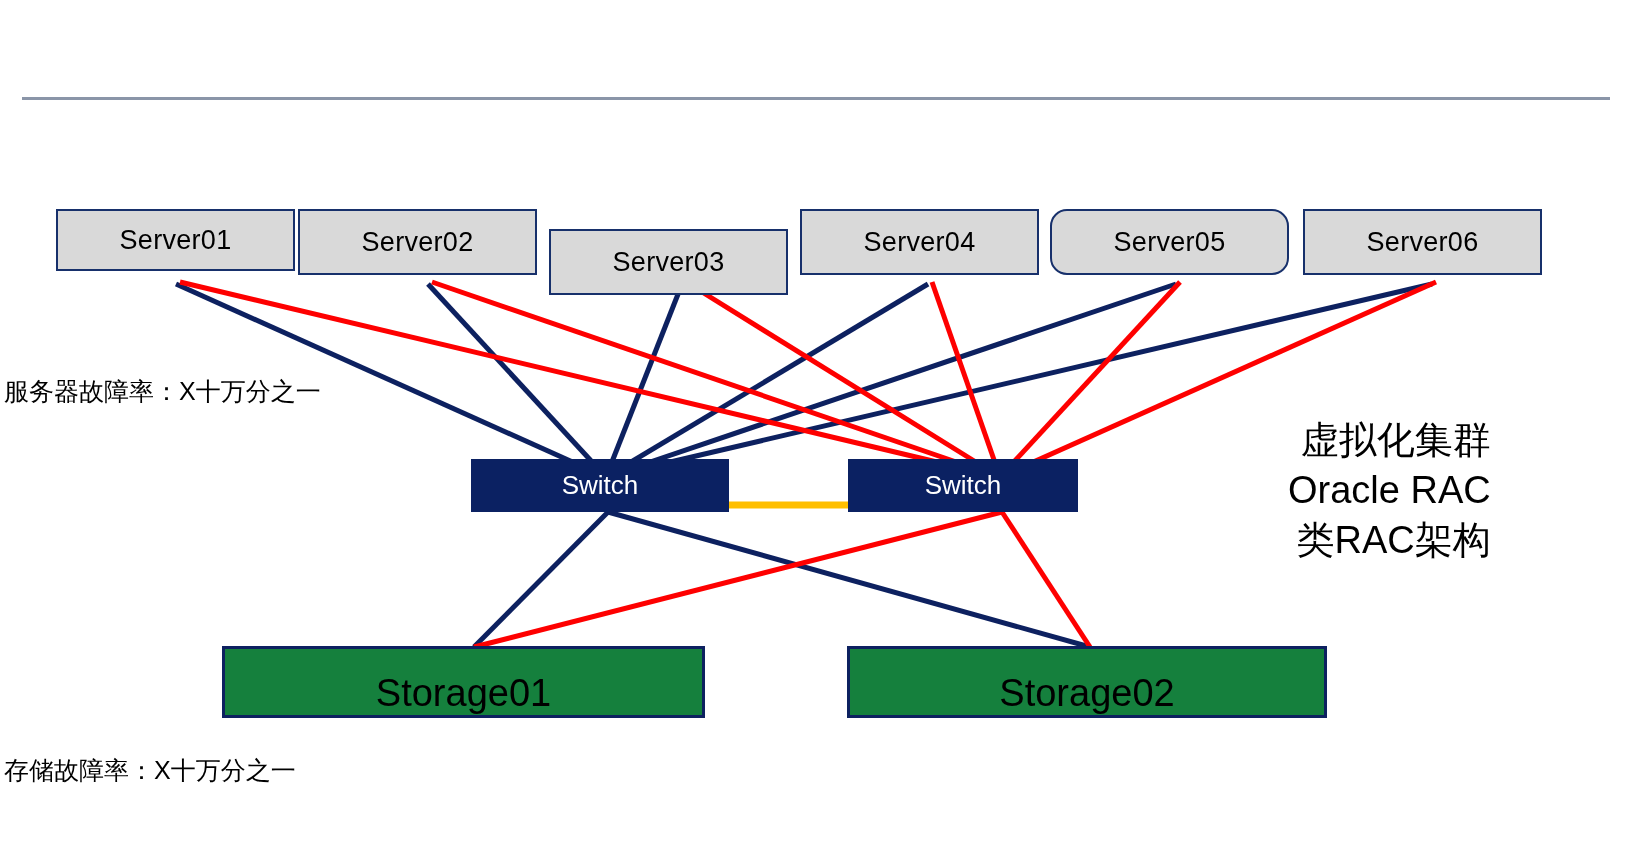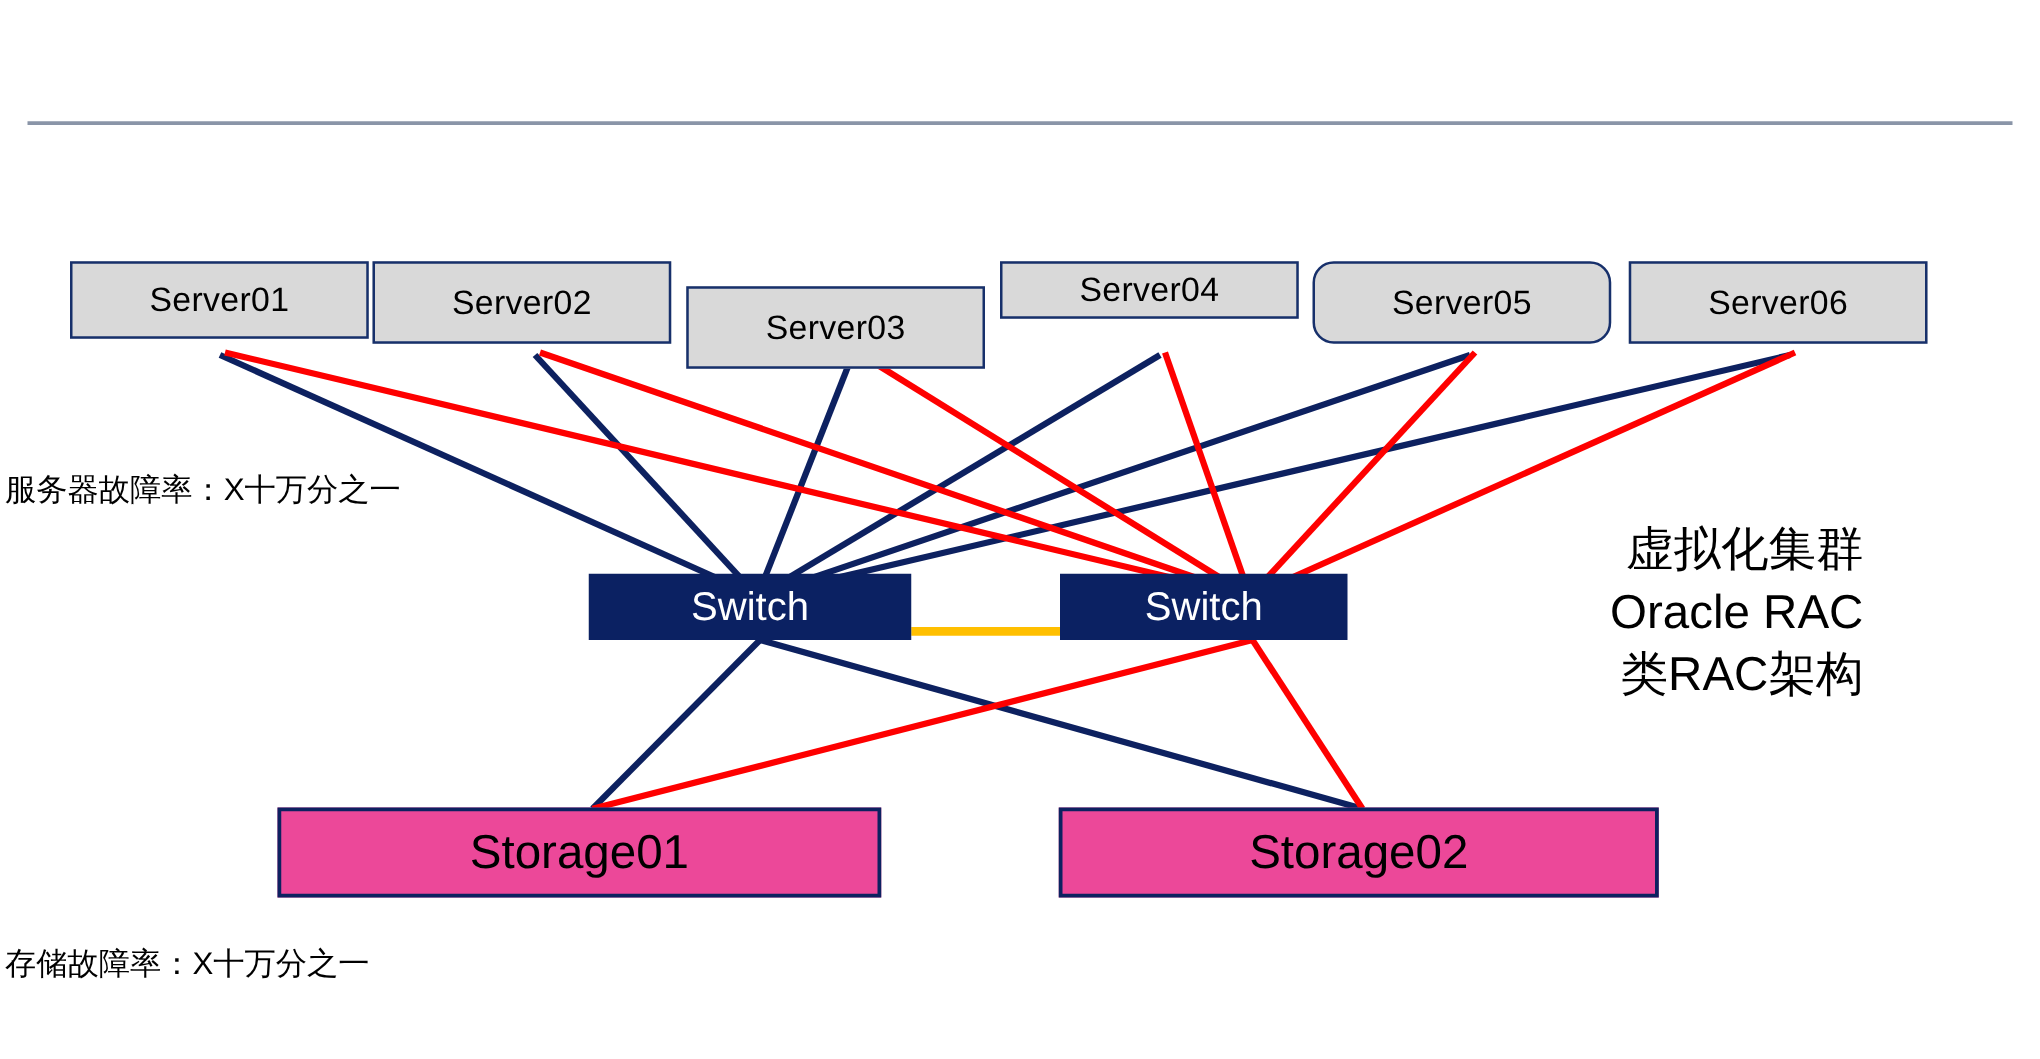--- a/index.html
+++ b/index.html
@@ -64,29 +64,30 @@
     text-align: center;
   }
   .node.server {
     background: #d9d9d9;
     border: 2px solid #17306b;
     font-size: 27px;
     color: #000000;
     letter-spacing: 0.3px;
   }
   .node.storage {
-    background: #ec4899;
+    background: #15803d;
     border: 3px solid #0d2160;
     font-size: 38px;
     color: #000000;
+    align-items: flex-end;
   }
   .node.switch {
     background: #0b2162;
     border: none;
-    font-size: 32px;
+    font-size: 26px;
     color: #ffffff;
   }
 
   
   .note {
     position: absolute;
     font-size: 25px;
     color: #000000;
     white-space: nowrap;
   }
@@ -138,21 +139,21 @@
 
   <div class="node server" style="left:44px; top:209px; width:239px; height:62px;margin-left:12px;">
     <span>Server01</span>
   </div>
   <div class="node server" style="left:298px; top:209px; width:239px; height:66px;">
     <span>Server02</span>
   </div>
   <div class="node server" style="left:549px; top:209px; width:239px; height:66px;margin-top:20px;">
     <span>Server03</span>
   </div>
-  <div class="node server" style="left:800px; top:209px; width:239px; height:46px;">
+  <div class="node server" style="left:800px; top:209px; width:239px; height:66px;">
     <span>Server04</span>
   </div>
   <div class="node server" style="left:1050px; top:209px; width:239px; height:66px;border-radius:17px;">
     <span>Server05</span>
   </div>
   <div class="node server" style="left:1303px; top:209px; width:239px; height:66px;">
     <span>Server06</span>
   </div>
 
   <div class="node switch" style="left:471px; top:459px; width:258px; height:53px;">

